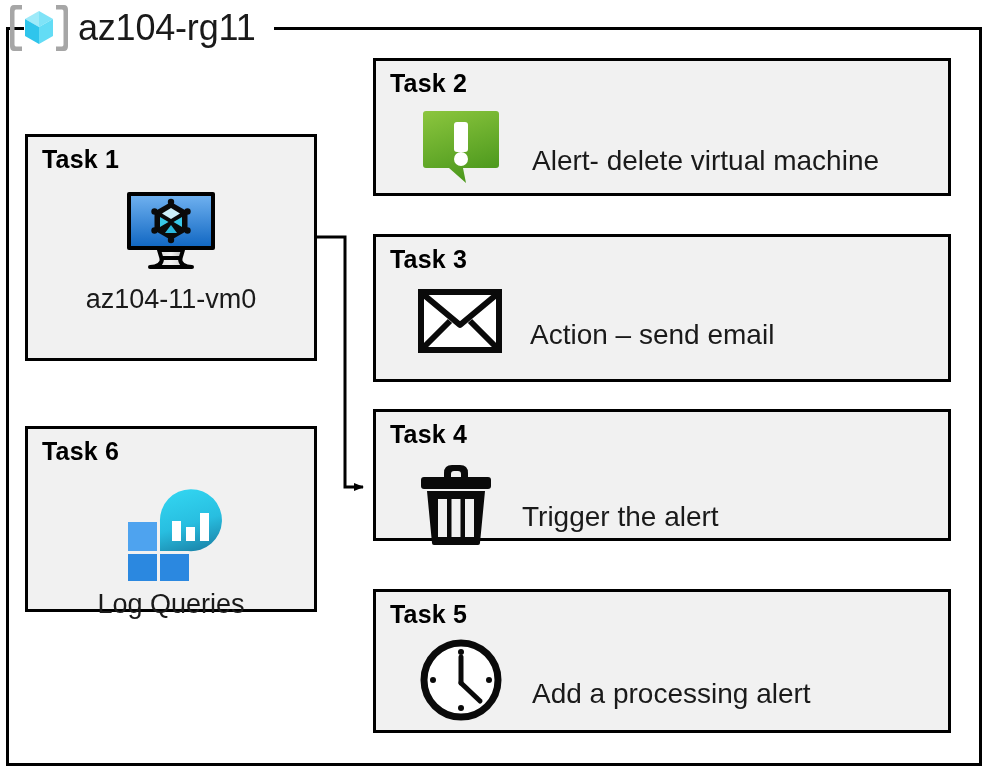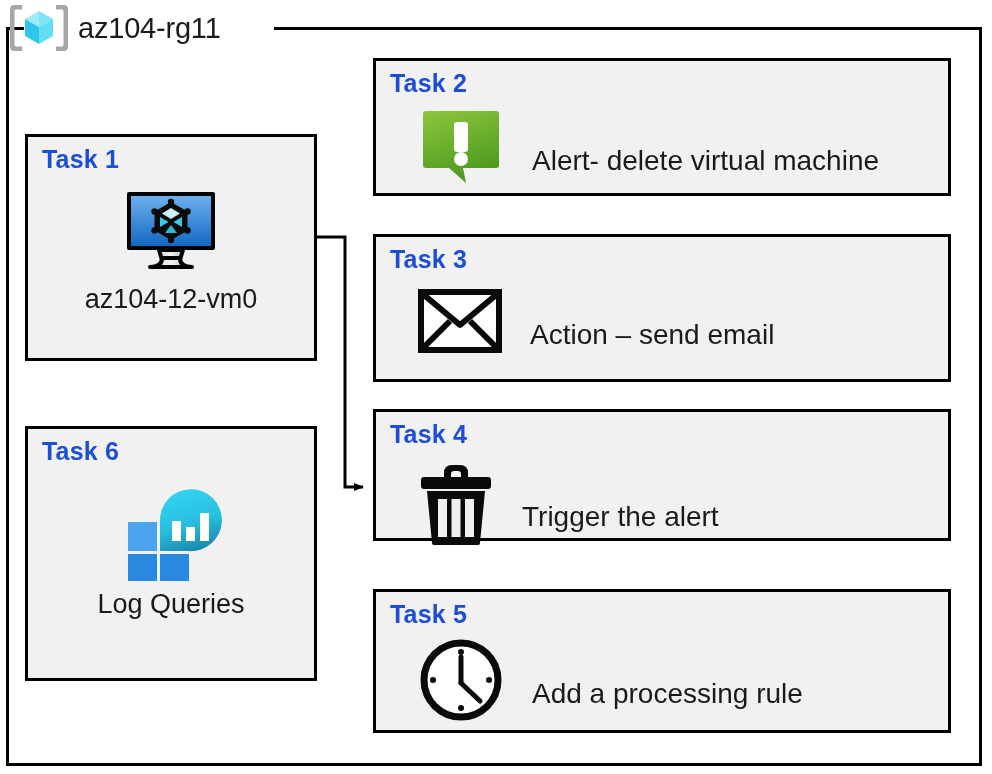--- a/index.html
+++ b/index.html
@@ -51,41 +51,41 @@
     align-items: center;
     z-index: 3;
   }
   .rg-icon {
     width: 62px;
     height: 52px;
     position: relative;
     flex: 0 0 auto;
   }
   .rg-title {
-    font-size: 29px;
+    font-size: 36px;
     color: #1a1a1a;
     margin-left: 8px;
     white-space: nowrap;
     letter-spacing: -0.2px;
   }
 
   
   .card {
     position: absolute;
     background: #f1f1f1;
     border: 3px solid #000000;
     box-sizing: border-box;
   }
   .card-title {
     position: absolute;
     left: 14px;
     top: 8px;
     font-size: 25px;
     font-weight: bold;
-    color: #1d4ed8;
+    color: #000000;
     letter-spacing: 0.2px;
   }
 
   
   .card-left .icon-slot {
     position: absolute;
     left: 0;
     right: 0;
     display: flex;
     justify-content: center;
@@ -118,21 +118,21 @@
   .card-right .row .label {
     font-size: 28px;
     color: #1a1a1a;
     white-space: nowrap;
     margin-left: 28px;
     margin-top: 27px;
   }
 
   
   #card-task1 { left: 25px;  top: 134px; width: 292px; height: 227px; padding-left: 48px; }
-  #card-task6 { left: 25px;  top: 426px; width: 292px; height: 255px; }
+  #card-task6 { left: 25px;  top: 426px; width: 292px; height: 186px; }
   #card-task2 { left: 373px; top: 58px;  width: 578px; height: 138px; }
   #card-task3 { left: 373px; top: 234px; width: 578px; height: 148px; }
   #card-task4 { left: 373px; top: 409px; width: 578px; height: 132px; }
   #card-task5 { left: 373px; top: 589px; width: 578px; height: 144px; }
 
   #card-task1 .icon-slot { top: 52px;  height: 82px; }
   #card-task1 .caption   { top: 147px; }
   #card-task6 .icon-slot { top: 52px;  height: 100px; }
   #card-task6 .caption   { top: 160px; }
 
@@ -217,21 +217,21 @@
           <path d="M0,4 L6,12 L-6,12 Z" fill="#2bb8dd"></path>
           <circle cx="0" cy="-19" r="3.2" fill="#0a0a0a"></circle>
           <circle cx="16.5" cy="-9.5" r="3.2" fill="#0a0a0a"></circle>
           <circle cx="16.5" cy="9.5" r="3.2" fill="#0a0a0a"></circle>
           <circle cx="0" cy="19" r="3.2" fill="#0a0a0a"></circle>
           <circle cx="-16.5" cy="9.5" r="3.2" fill="#0a0a0a"></circle>
           <circle cx="-16.5" cy="-9.5" r="3.2" fill="#0a0a0a"></circle>
         </g>
       </svg>
     </div>
-    <div class="caption">az104-12-vm0</div>
+    <div class="caption">az104-11-vm0</div>
   </div>
 
   <div class="card card-left" id="card-task6">
     <div class="card-title">Task 6</div>
     <div class="icon-slot">
       <svg width="110" height="100" viewBox="0 0 110 100" xmlns="http://www.w3.org/2000/svg">
         <defs>
           <linearGradient id="laBlob" x1="0.35" y1="0" x2="0.65" y2="1">
             <stop offset="0%" stop-color="#32d4f0"></stop>
             <stop offset="55%" stop-color="#28bee0"></stop>
@@ -315,17 +315,17 @@
         <svg width="86" height="86" viewBox="0 0 86 86" xmlns="http://www.w3.org/2000/svg">
           <circle cx="43" cy="43" r="37" fill="#ffffff" stroke="#0a0a0a" stroke-width="7"></circle>
           <circle cx="43" cy="15" r="3" fill="#0a0a0a"></circle>
           <circle cx="71" cy="43" r="3" fill="#0a0a0a"></circle>
           <circle cx="43" cy="71" r="3" fill="#0a0a0a"></circle>
           <circle cx="15" cy="43" r="3" fill="#0a0a0a"></circle>
           <path d="M43 20 L43 46" stroke="#0a0a0a" stroke-width="5" stroke-linecap="round" fill="none"></path>
           <path d="M43 46 L62 64" stroke="#0a0a0a" stroke-width="5" stroke-linecap="round" fill="none"></path>
         </svg>
       </span>
-      <span class="label">Add a processing rule</span>
+      <span class="label">Add a processing alert</span>
     </div>
   </div>
 
 </div>
 
 </body></html>

